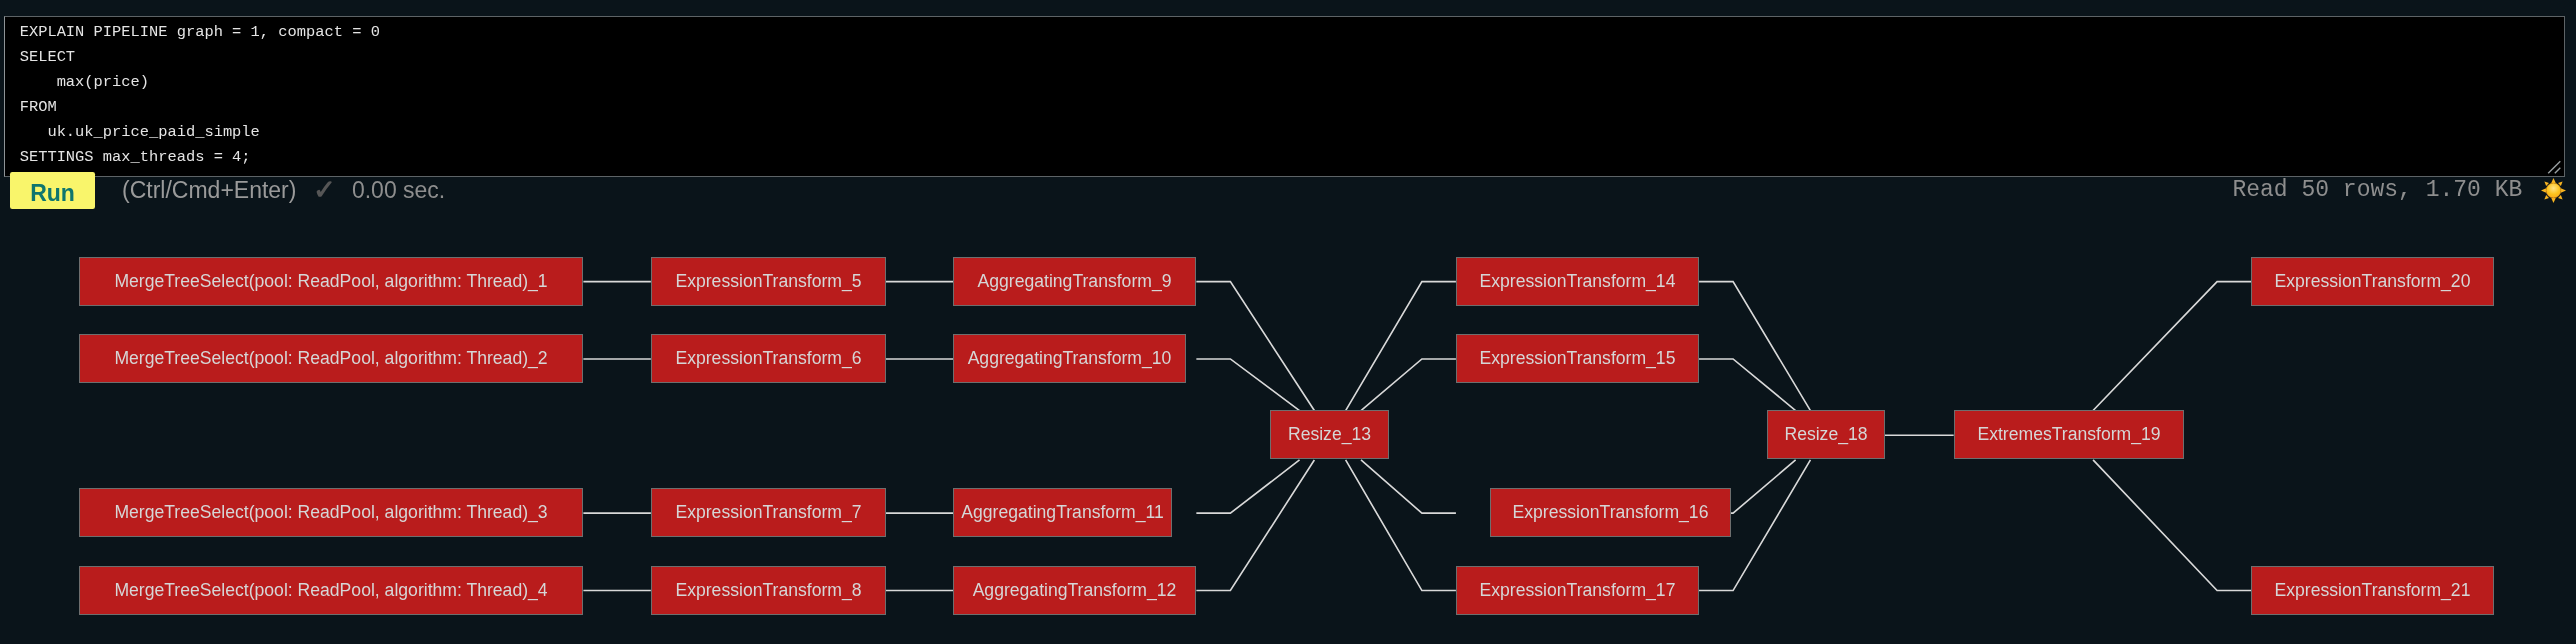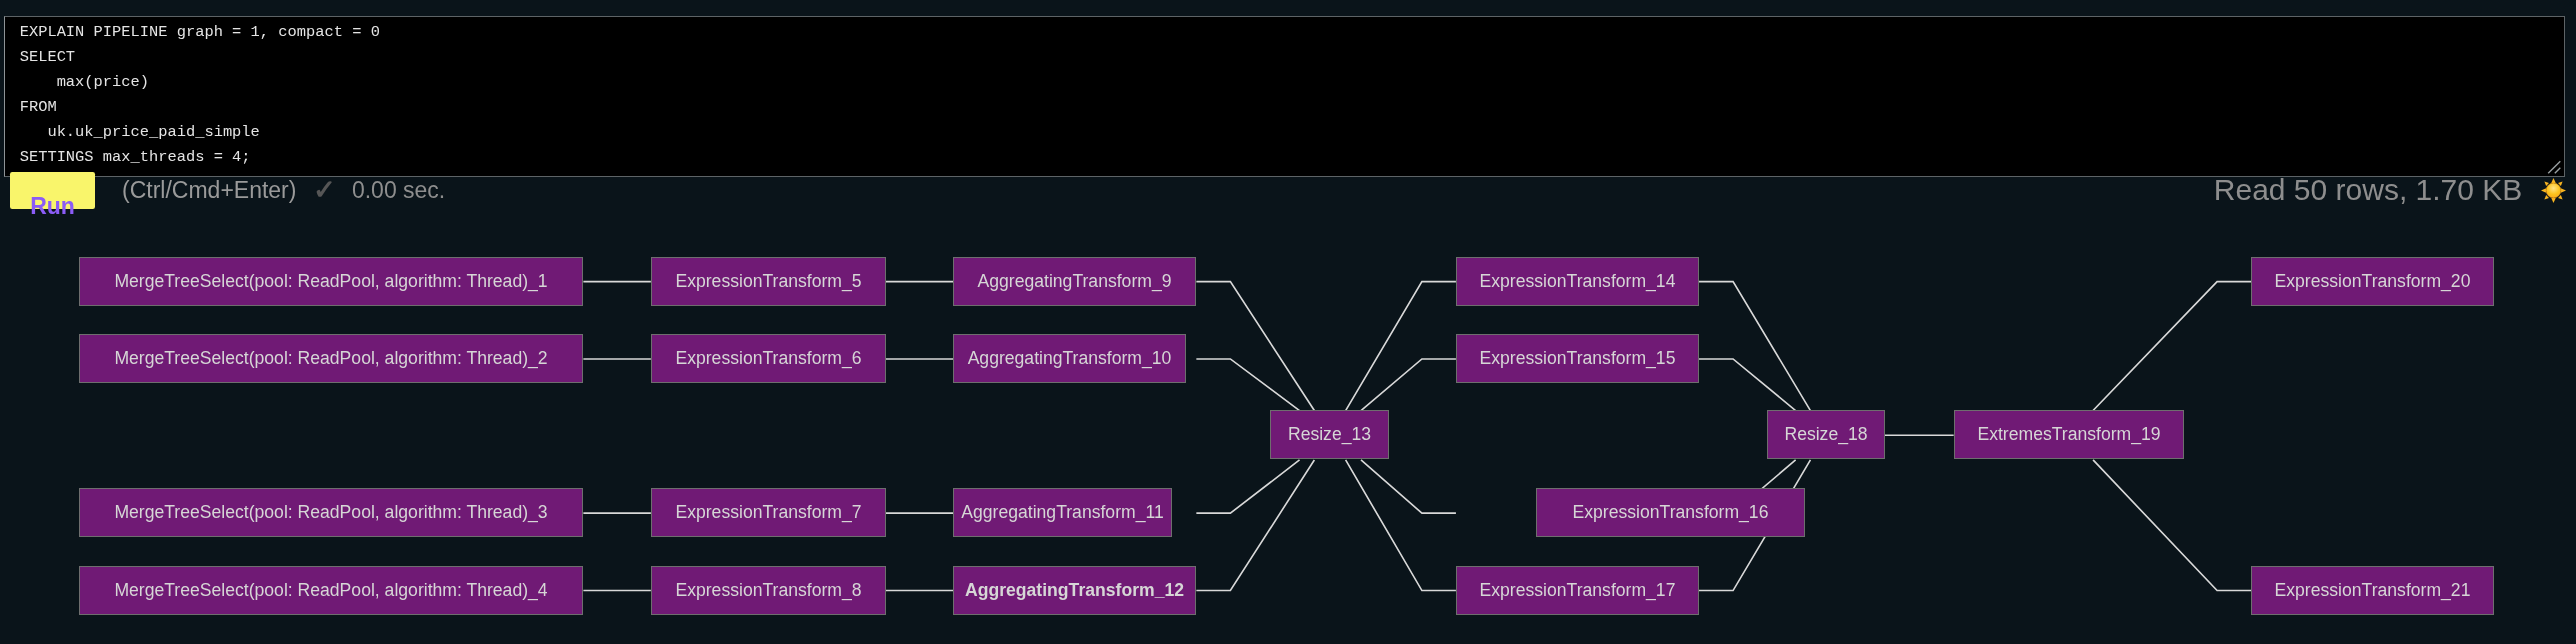--- a/index.html
+++ b/index.html
@@ -17,37 +17,37 @@
   }
   .grip{position:absolute;right:3.3px;bottom:2.7px;}
 
   
   .toolbar{
     position:absolute;left:10px;right:10px;top:161px;height:58px;
     display:flex;align-items:center;
   }
   .run-btn{
     width:85px;height:37px;border:none;border-radius:2.2px;
-    background:#f9f56b;color:#8b5cf6;
+    background:#f9f56b;color:#0f766e;
     font-family:"Liberation Sans",sans-serif;font-weight:bold;font-size:23px;
-    line-height:37px;text-align:center;padding:16px;cursor:pointer;
+    line-height:37px;text-align:center;padding:3px;cursor:pointer;
   }
   .hint{margin-left:27px;color:#9a9a9a;font-size:23px;}
   .check{margin-left:16.5px;color:#565656;font-size:27.4px;font-weight:bold;}
   .elapsed{margin-left:16px;color:#8e8e8e;font-size:23px;}
   .tb-spacer{flex:1;}
-  .stats{color:#8e8e8e;font-size:30px;}
+  .stats{color:#8e8e8e;font-size:23px;font-family:Liberation Mono, monospace;}
   .sun{margin-left:18.7px;width:25px;height:25px;cursor:pointer;}
 
   
   .graph{position:absolute;left:0;top:220px;width:2576px;height:425px;}
   .edges{position:absolute;left:0;top:0;width:2576px;height:425px;}
   .node{
     position:absolute;box-sizing:border-box;height:49px;
-    background:#701a75;border:1.6px solid #6e6e6e;color:#d6d6d6;
+    background:#b91c1c;border:1.6px solid #6e6e6e;color:#d6d6d6;
     display:flex;align-items:center;justify-content:center;
     font-size:17.6px;white-space:nowrap;
   }
 </style>
 </head>
 <body>
 
 <div class="editor-wrap">
   <textarea class="editor" spellcheck="false" style="">EXPLAIN PIPELINE graph = 1, compact = 0
 SELECT
@@ -120,24 +120,24 @@
     <div class="node" style="left: 79px; top: 114px; width: 504px;">MergeTreeSelect(pool: ReadPool, algorithm: Thread)_2</div>
     <div class="node" style="left: 79px; top: 268px; width: 504px;">MergeTreeSelect(pool: ReadPool, algorithm: Thread)_3</div>
     <div class="node" style="left: 79px; top: 346px; width: 504px;">MergeTreeSelect(pool: ReadPool, algorithm: Thread)_4</div>
     <div class="node" style="left: 651px; top: 37px; width: 235px;">ExpressionTransform_5</div>
     <div class="node" style="left: 651px; top: 114px; width: 235px;">ExpressionTransform_6</div>
     <div class="node" style="left: 651px; top: 268px; width: 235px;">ExpressionTransform_7</div>
     <div class="node" style="left: 651px; top: 346px; width: 235px;">ExpressionTransform_8</div>
     <div class="node" style="left: 953px; top: 37px; width: 243px;">AggregatingTransform_9</div>
     <div class="node" style="left: 953px; top: 114px; width: 233px;">AggregatingTransform_10</div>
     <div class="node" style="left: 953px; top: 268px; width: 219px;">AggregatingTransform_11</div>
-    <div class="node" style="left: 953px; top: 346px; width: 243px; font-weight: bold;">AggregatingTransform_12</div>
+    <div class="node" style="left: 953px; top: 346px; width: 243px;">AggregatingTransform_12</div>
     <div class="node" style="left: 1270px; top: 190px; width: 119px;">Resize_13</div>
     <div class="node" style="left: 1456px; top: 37px; width: 243px;">ExpressionTransform_14</div>
     <div class="node" style="left: 1456px; top: 114px; width: 243px;">ExpressionTransform_15</div>
-    <div class="node" style="left: 1536px; top: 268px; width: 269px; text-align: right;">ExpressionTransform_16</div>
+    <div class="node" style="left: 1490px; top: 268px; width: 241px; text-align: right;">ExpressionTransform_16</div>
     <div class="node" style="left: 1456px; top: 346px; width: 243px;">ExpressionTransform_17</div>
     <div class="node" style="left: 1767px; top: 190px; width: 118px;">Resize_18</div>
     <div class="node" style="left: 1954px; top: 190px; width: 230px;">ExtremesTransform_19</div>
     <div class="node" style="left: 2251px; top: 37px; width: 243px;">ExpressionTransform_20</div>
     <div class="node" style="left: 2251px; top: 346px; width: 243px;">ExpressionTransform_21</div>
   </div>
 
 
 </body></html>

